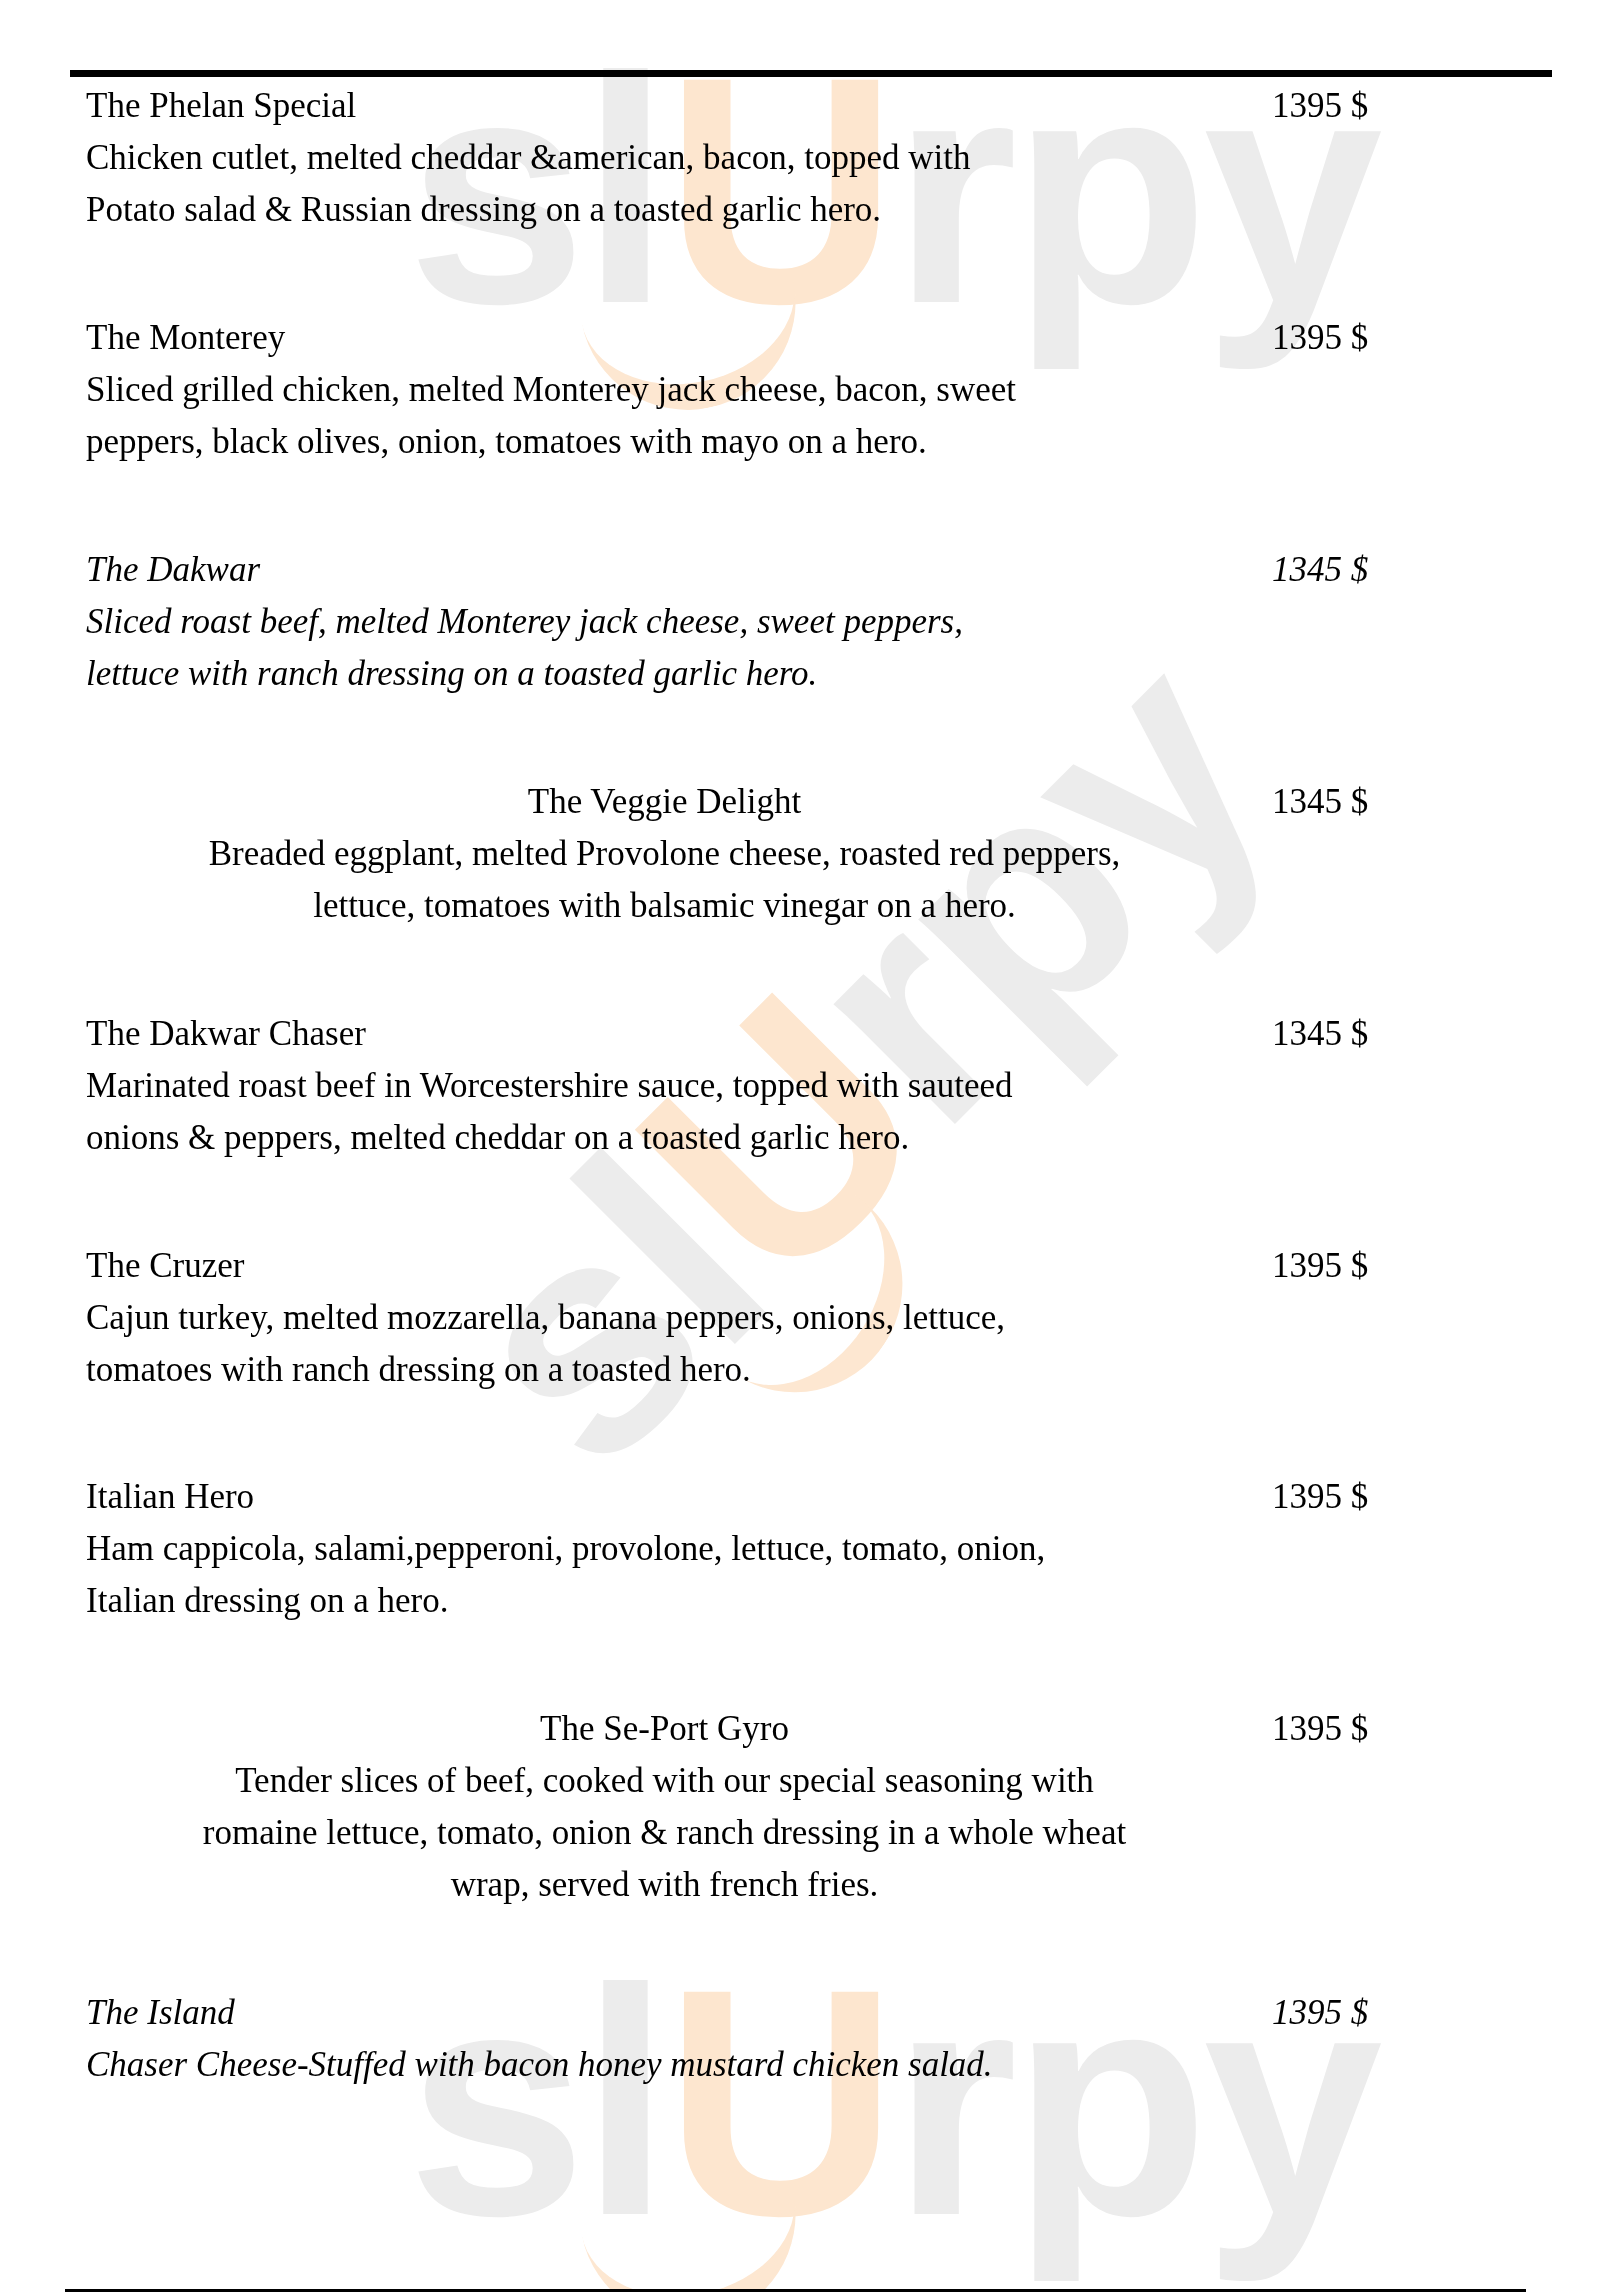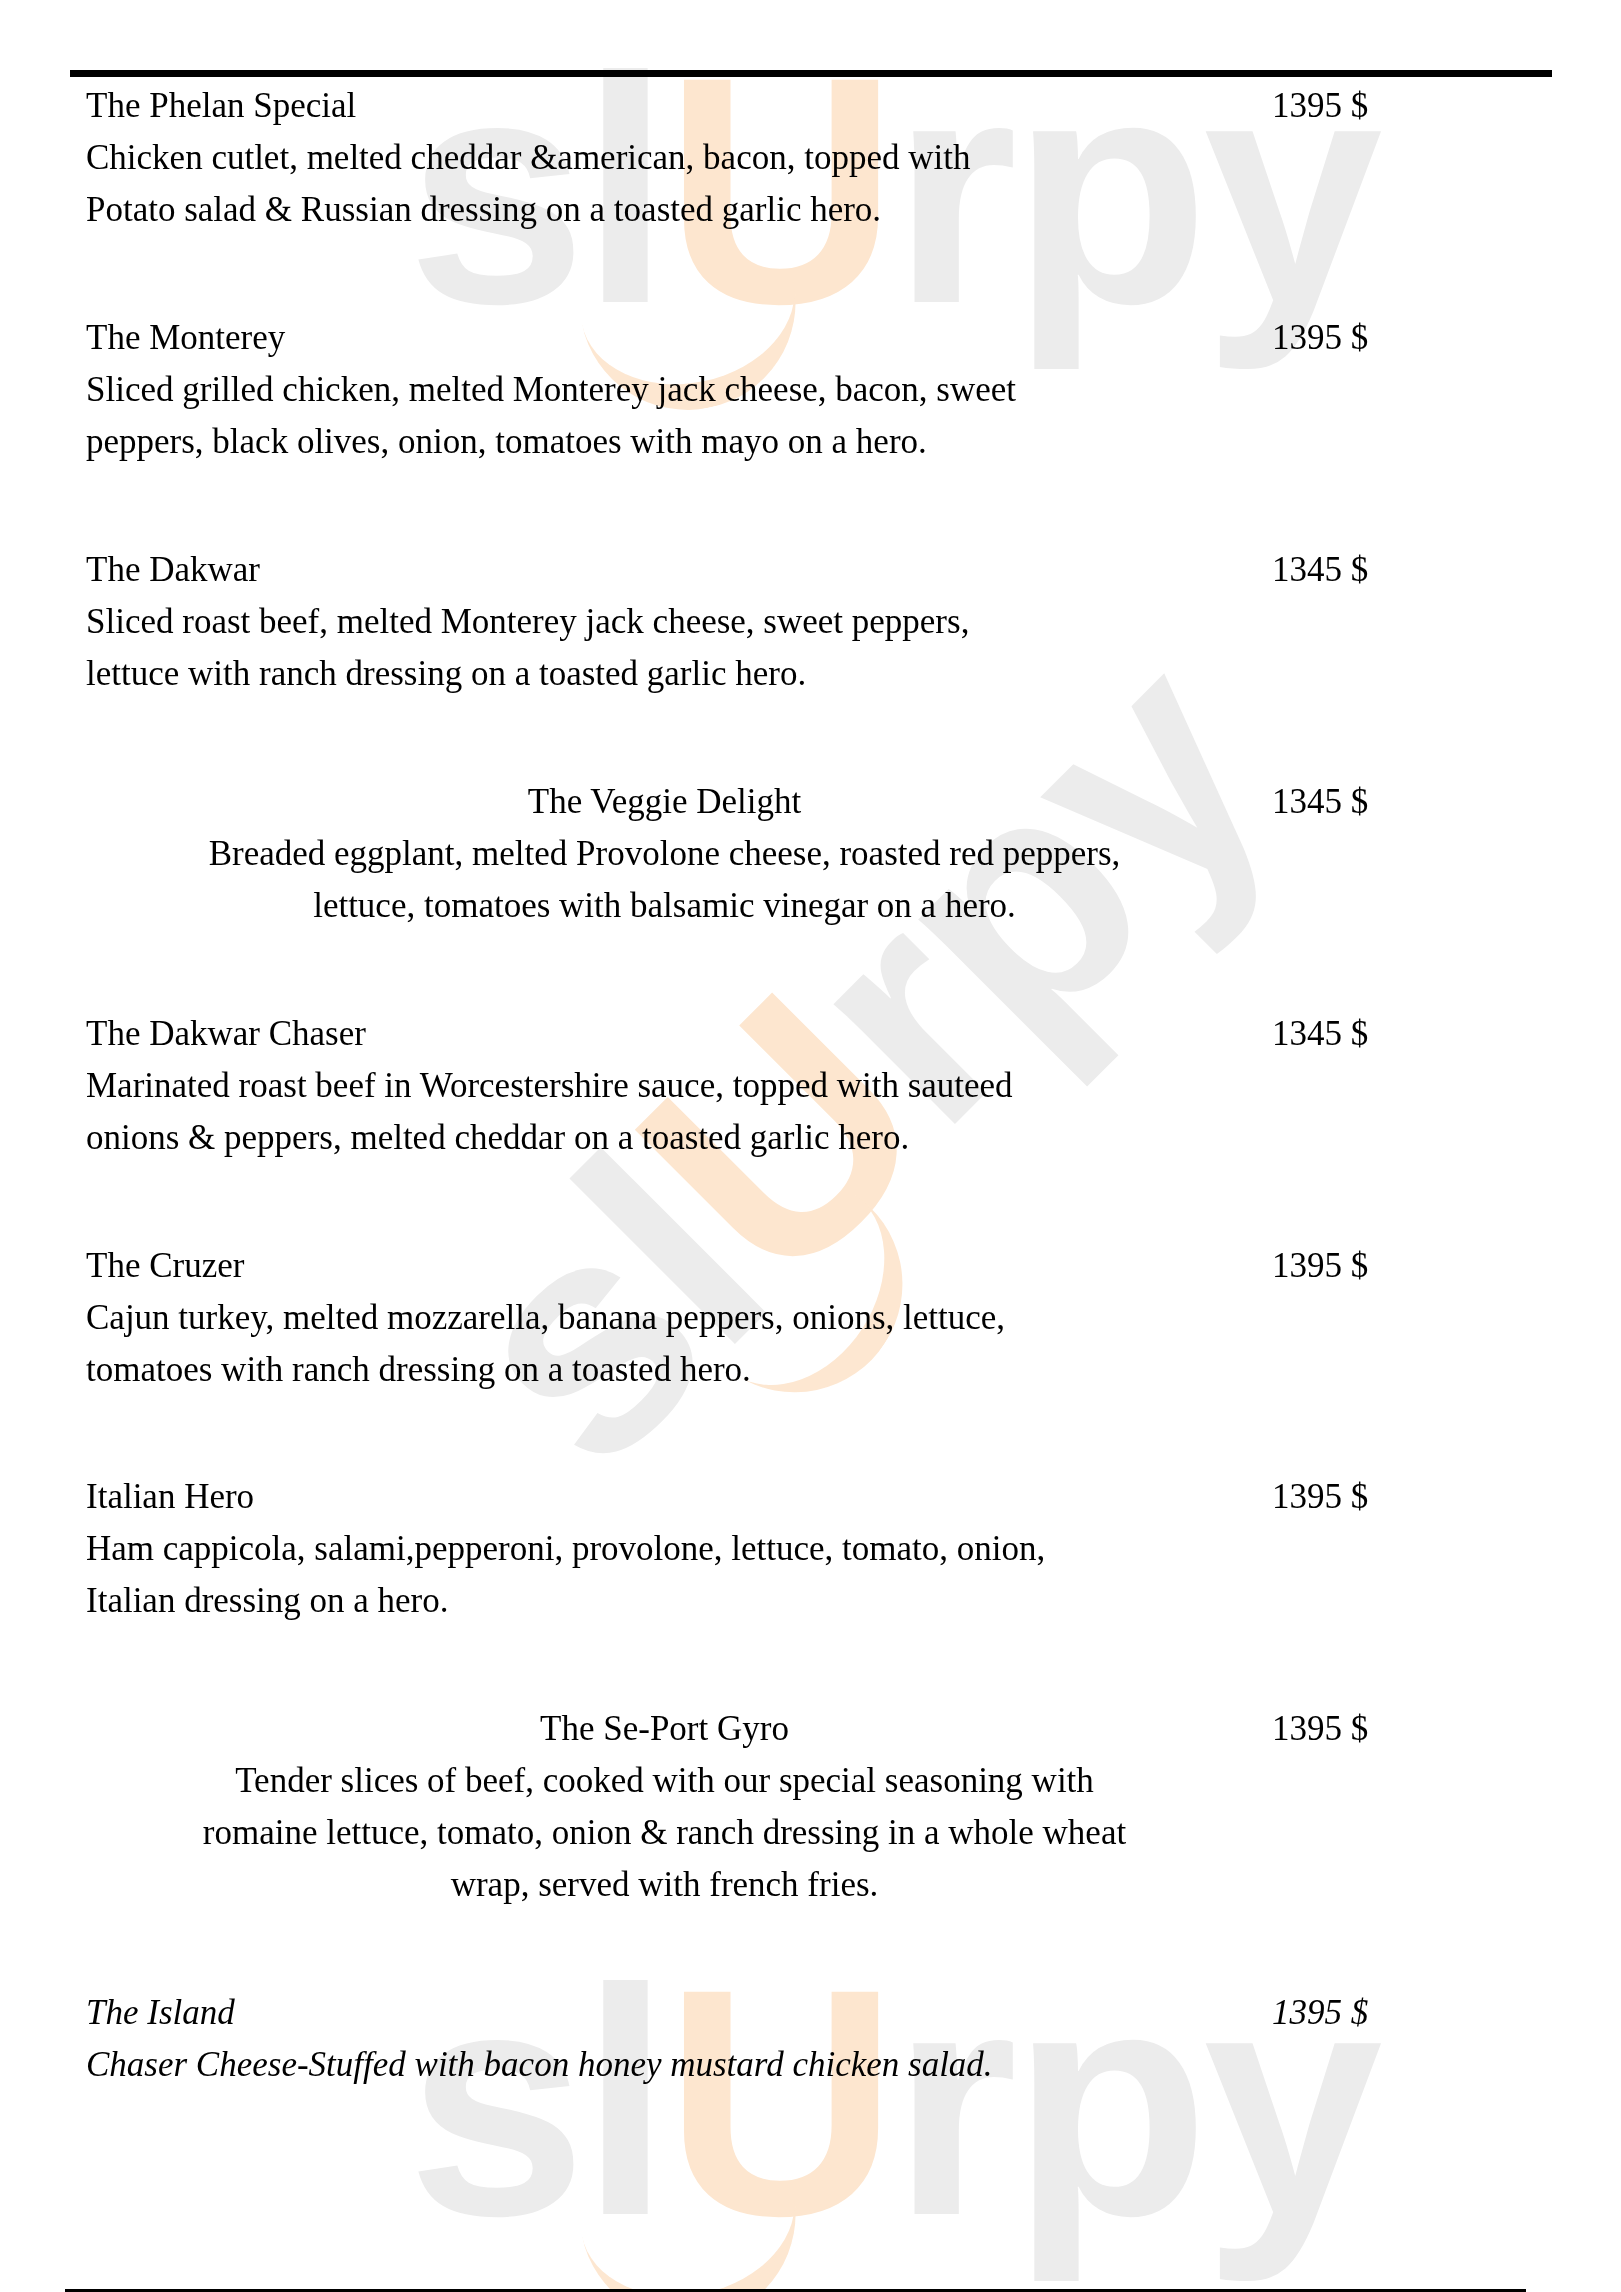--- a/index.html
+++ b/index.html
@@ -117,21 +117,21 @@
     <div class="item-price">1395 $</div>
   </div>
 
   <div class="item" style="top:312px;">
     <div class="item-name">The Monterey</div>
     <div class="item-desc">Sliced grilled chicken, melted Monterey jack cheese, bacon, sweet
 peppers, black olives, onion, tomatoes with mayo on a hero.</div>
     <div class="item-price">1395 $</div>
   </div>
 
-  <div class="item" style="top:544px;">
+  <div class="item" style="top:544px;font-style:italic;">
     <div class="item-name">The Dakwar</div>
     <div class="item-desc">Sliced roast beef, melted Monterey jack cheese, sweet peppers,
 lettuce with ranch dressing on a toasted garlic hero.</div>
     <div class="item-price">1345 $</div>
   </div>
 
   <div class="item" style="top:776px;text-align:center;">
     <div class="item-name">The Veggie Delight</div>
     <div class="item-desc">Breaded eggplant, melted Provolone cheese, roasted red peppers,
 lettuce, tomatoes with balsamic vinegar on a hero.</div>

